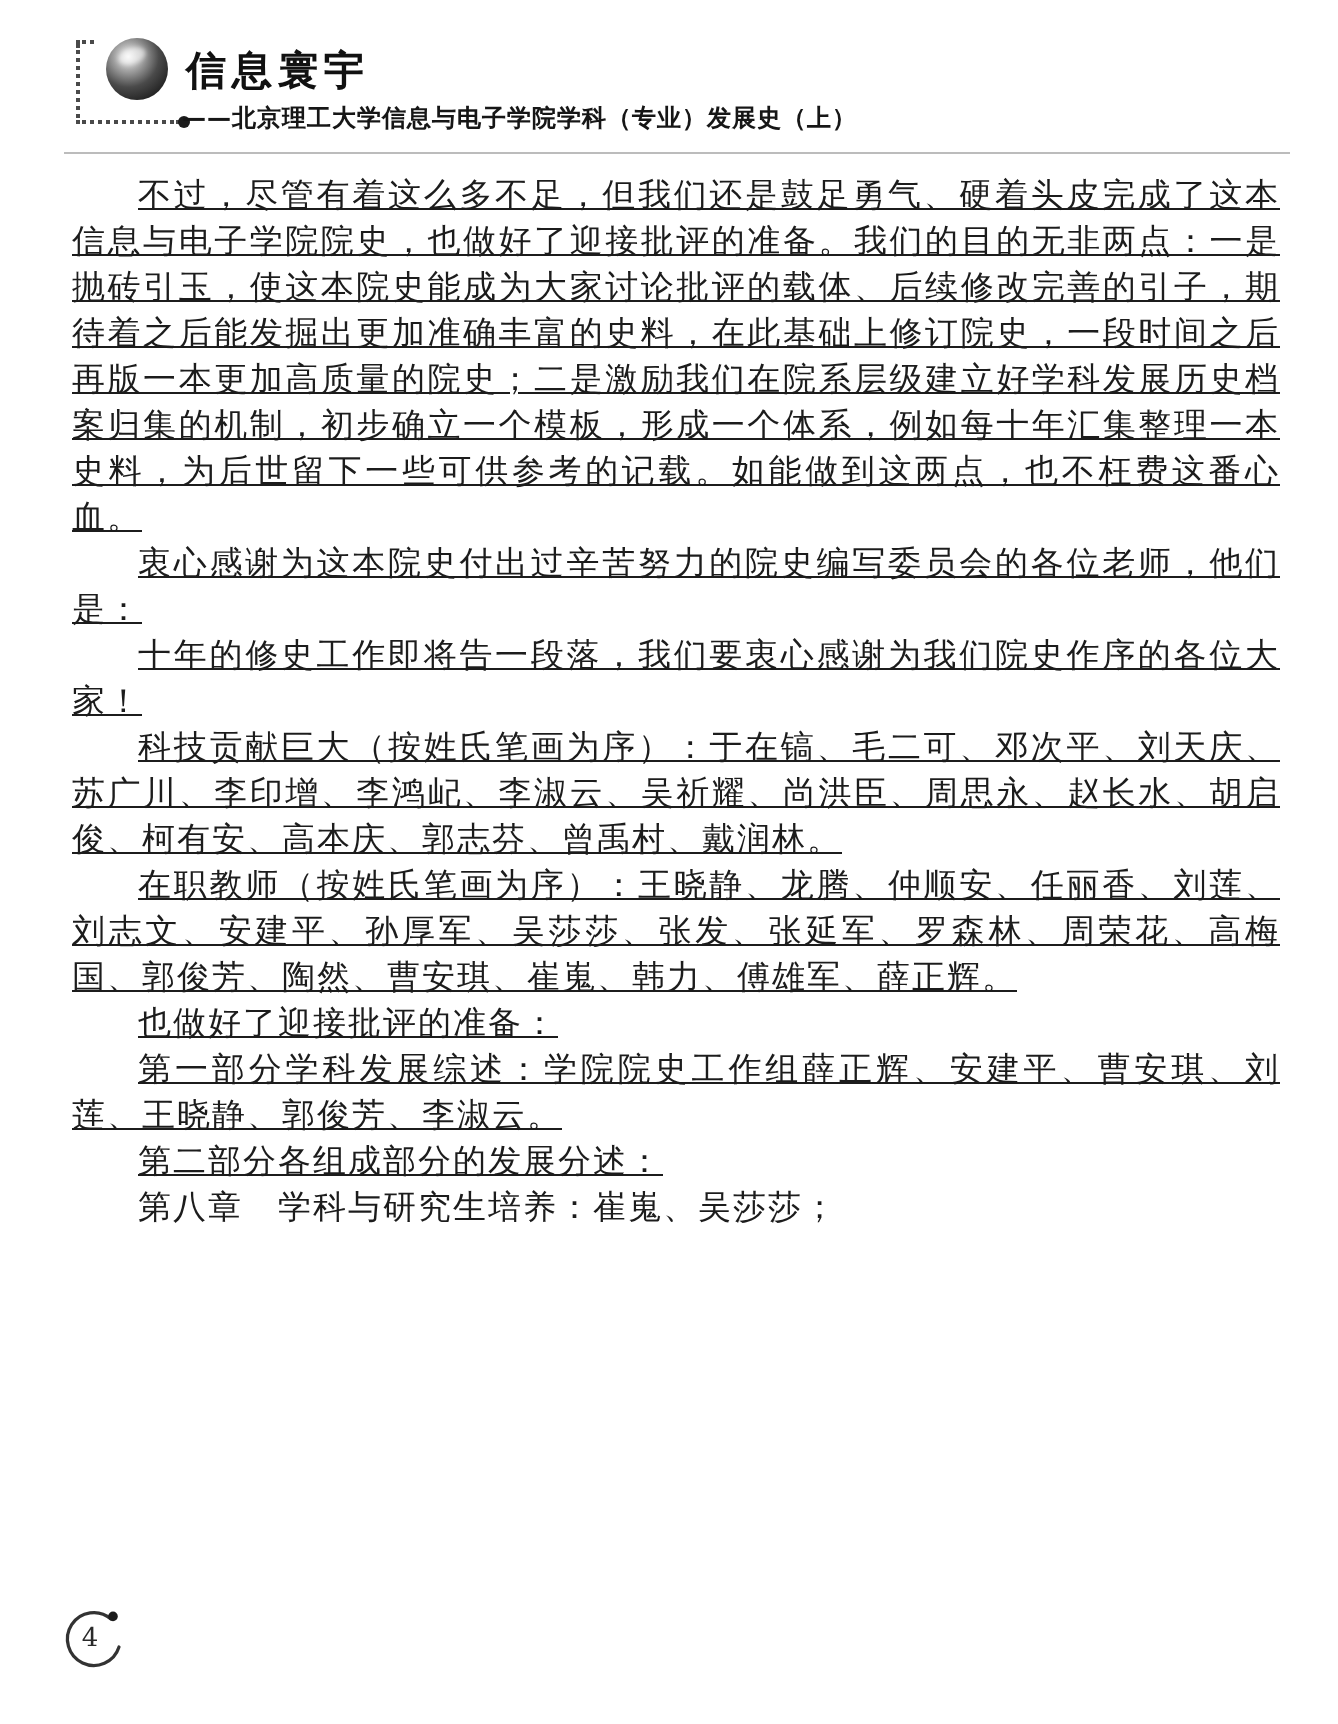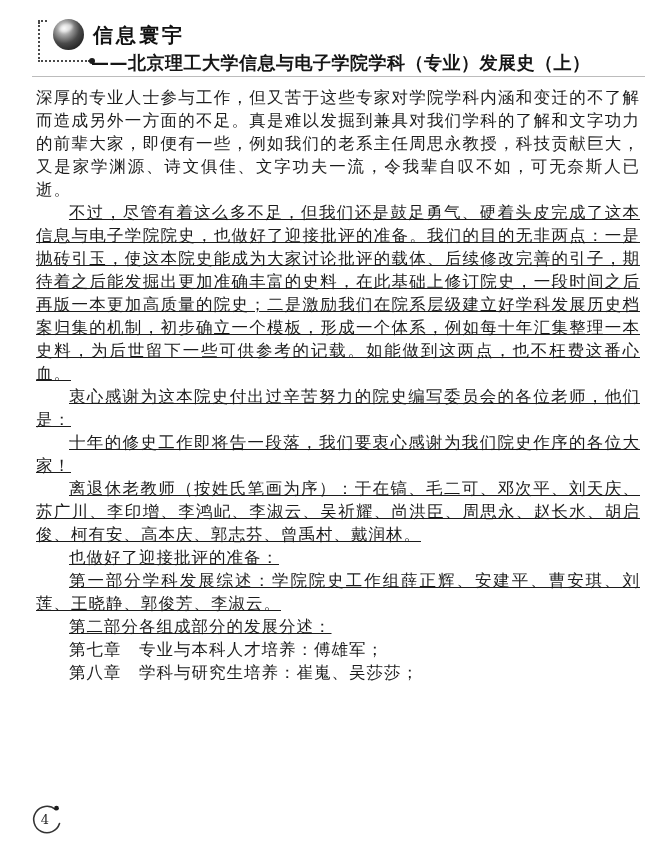--- a/index.html
+++ b/index.html
@@ -38,21 +38,21 @@
     transform:rotate(-18deg);filter:blur(1px);
   }
   .series-title{
     position:absolute;left:93px;top:22px;
     font-family:"DejaVu Sans","Liberation Sans",sans-serif;
     font-weight:900;font-size:20px;letter-spacing:3px;color:#111;
   }
   .subtitle{
     position:absolute;left:91px;top:51px;
     font-family:"DejaVu Sans","Liberation Sans",sans-serif;
-    font-weight:bold;font-size:18px;letter-spacing:.5px;color:#161616;
+    font-weight:bold;font-size:12px;letter-spacing:.5px;color:#161616;
     white-space:nowrap;
   }
   .hdr-rule{
     position:absolute;left:32px;top:76px;width:613px;height:0;
     border-top:1px solid #bcbcbc;
   }
   
   .body-text{
     position:absolute;left:36px;top:86px;width:604px;
     font-size:16.5px;line-height:23px;letter-spacing:1px;
@@ -77,29 +77,28 @@
 
   <div class="hdr">
     <div class="dotted-border"></div>
     <div class="globe"></div>
     <div class="series-title">信息寰宇</div>
     <div class="subtitle">——北京理工大学信息与电子学院学科（专业）发展史（上）</div>
     <div class="hdr-rule"></div>
   </div>
 
   <div class="body-text">
-    <p class="cont">深厚的专业人士参与工作，但又苦于这些专家对学院学科内涵和变迁的不了解而造成另外一方面的不足。真是难以发掘到兼具对我们学科的了解和文字功力的前辈大家，即便有一些，例如我们的老系主任周思永教授，科技贡献巨大，又是家学渊源、诗文俱佳、文字功夫一流，令我辈自叹不如，可无奈斯人已逝。</p>
     <p class="ind">不过，尽管有着这么多不足，但我们还是鼓足勇气、硬着头皮完成了这本信息与电子学院院史，也做好了迎接批评的准备。我们的目的无非两点：一是抛砖引玉，使这本院史能成为大家讨论批评的载体、后续修改完善的引子，期待着之后能发掘出更加准确丰富的史料，在此基础上修订院史，一段时间之后再版一本更加高质量的院史；二是激励我们在院系层级建立好学科发展历史档案归集的机制，初步确立一个模板，形成一个体系，例如每十年汇集整理一本史料，为后世留下一些可供参考的记载。如能做到这两点，也不枉费这番心血。</p>
     <p class="ind">衷心感谢为这本院史付出过辛苦努力的院史编写委员会的各位老师，他们是：</p>
     <p class="ind">十年的修史工作即将告一段落，我们要衷心感谢为我们院史作序的各位大家！</p>
-    <p class="ind">离退休老教师（按姓氏笔画为序）：于在镐、毛二可、邓次平、刘天庆、苏广川、李印增、李鸿屺、李淑云、吴祈耀、尚洪臣、周思永、赵长水、胡启俊、柯有安、高本庆、郭志芬、曾禹村、戴润林。</p>
+    <p class="ind">科技贡献巨大（按姓氏笔画为序）：于在镐、毛二可、邓次平、刘天庆、苏广川、李印增、李鸿屺、李淑云、吴祈耀、尚洪臣、周思永、赵长水、胡启俊、柯有安、高本庆、郭志芬、曾禹村、戴润林。</p>
+    <p class="ind">在职教师（按姓氏笔画为序）：王晓静、龙腾、仲顺安、任丽香、刘莲、刘志文、安建平、孙厚军、吴莎莎、张发、张延军、罗森林、周荣花、高梅国、郭俊芳、陶然、曹安琪、崔嵬、韩力、傅雄军、薛正辉。</p>
     <p class="ind">也做好了迎接批评的准备：</p>
     <p class="ind">第一部分学科发展综述：学院院史工作组薛正辉、安建平、曹安琪、刘莲、王晓静、郭俊芳、李淑云。</p>
     <p class="ind">第二部分各组成部分的发展分述：</p>
-    <p class="chap">第七章　专业与本科人才培养：傅雄军；</p>
     <p class="chap">第八章　学科与研究生培养：崔嵬、吴莎莎；</p>
 
   </div>
 
   <div class="pagenum-wrap">
     <svg width="42" height="44" viewBox="0 0 42 44">
       <path d="M 29.5 9.5 A 13.2 13.2 0 1 0 33.5 23.5" fill="none" stroke="#333333" stroke-width="1.6" stroke-linecap="round"></path>
       <circle cx="30.5" cy="8.2" r="2.4" fill="#1c1c1c"></circle>
     </svg>
     <div class="pagenum">4</div>

